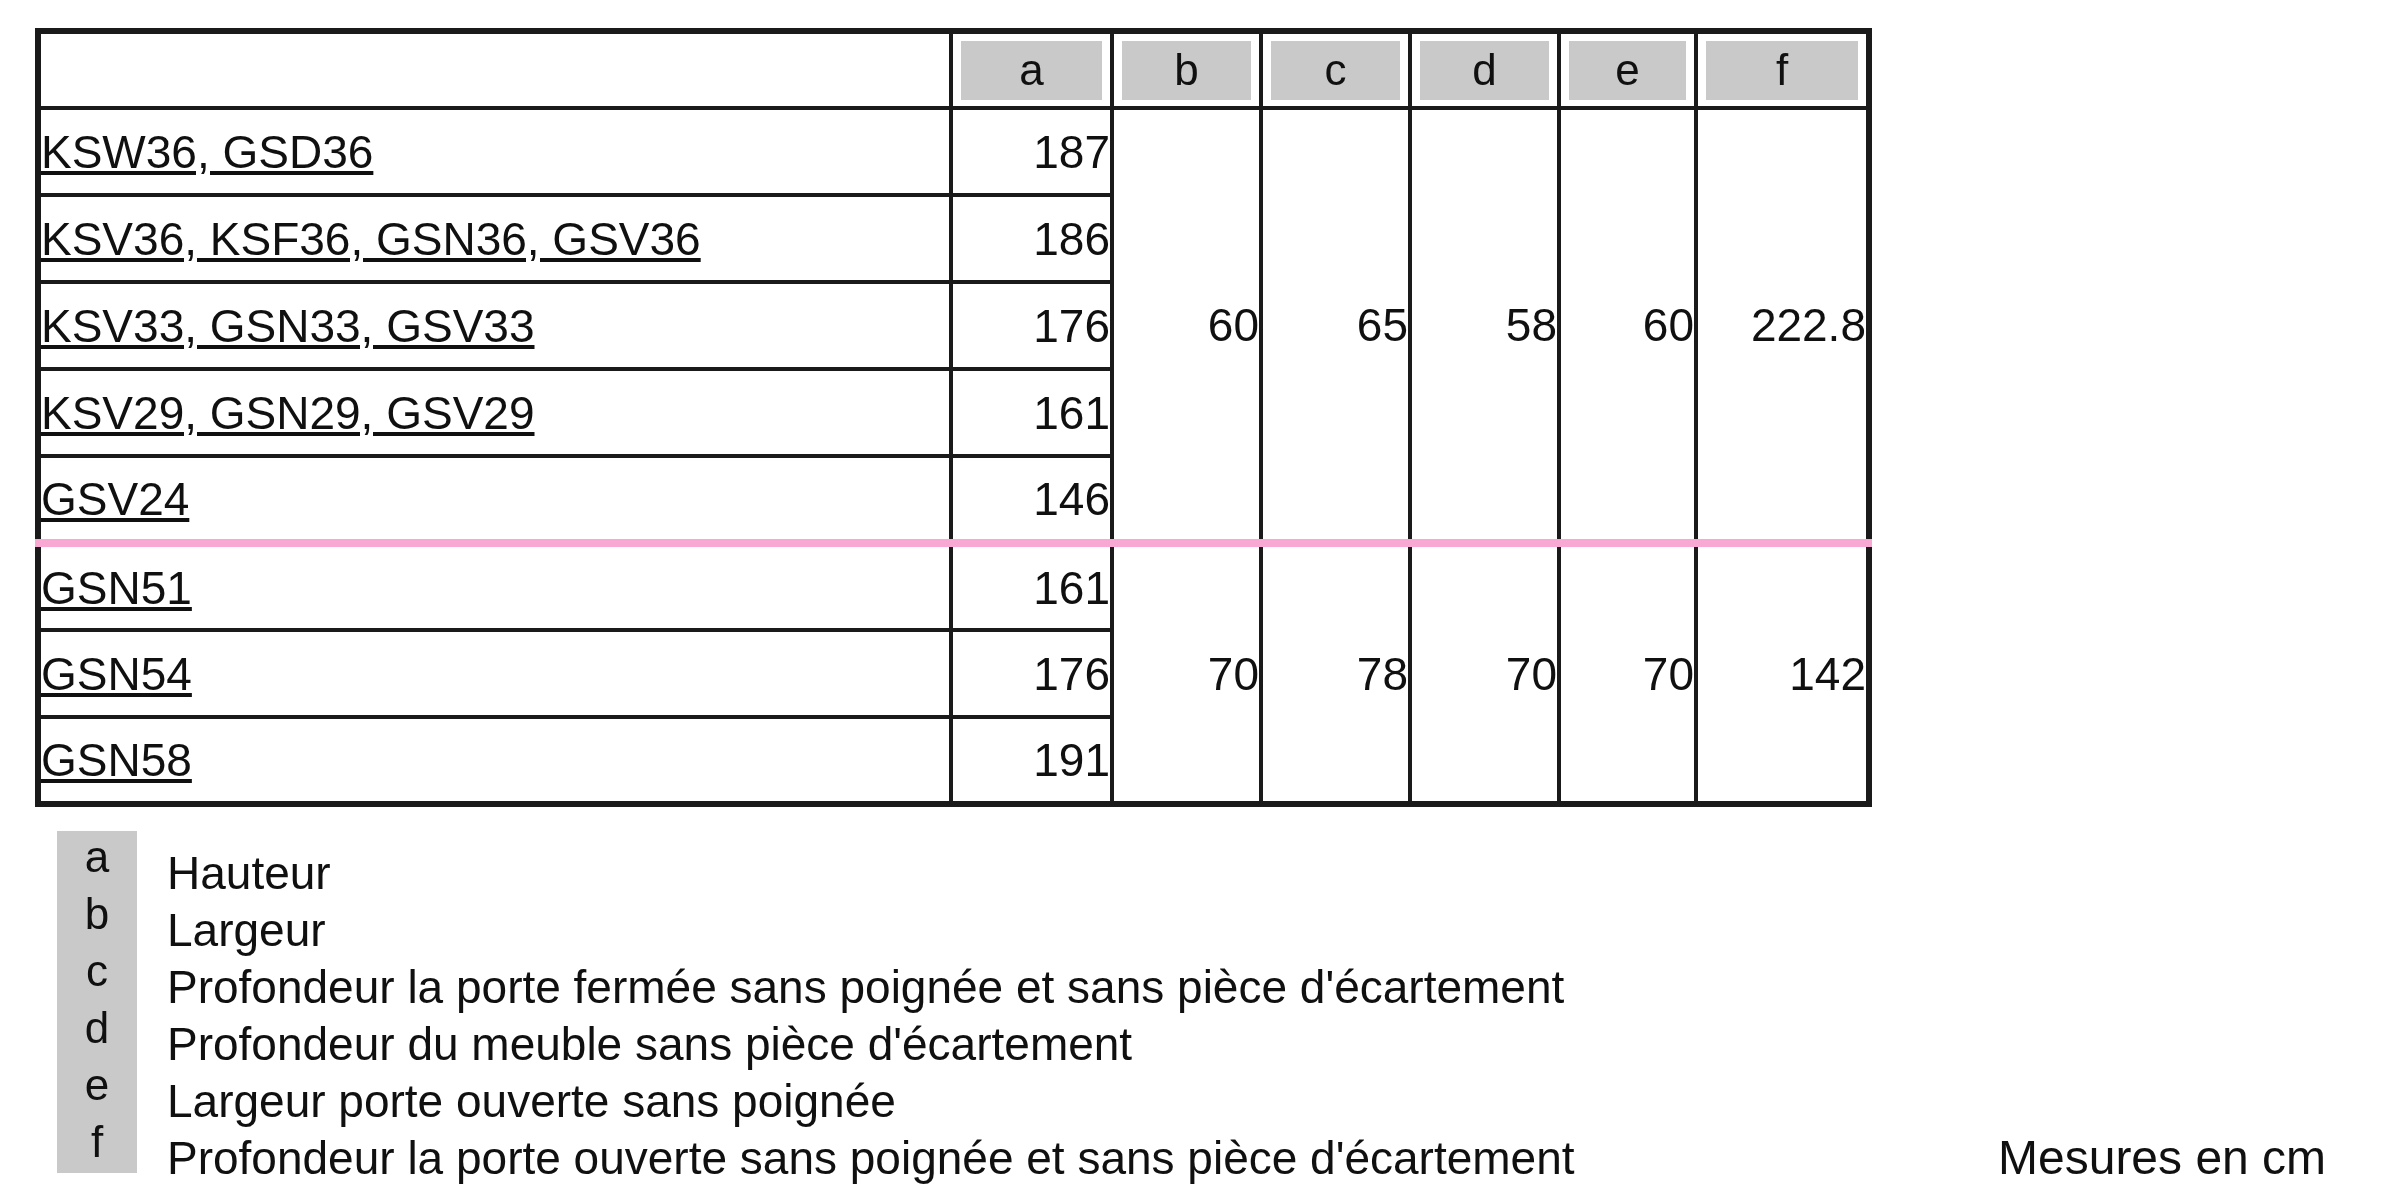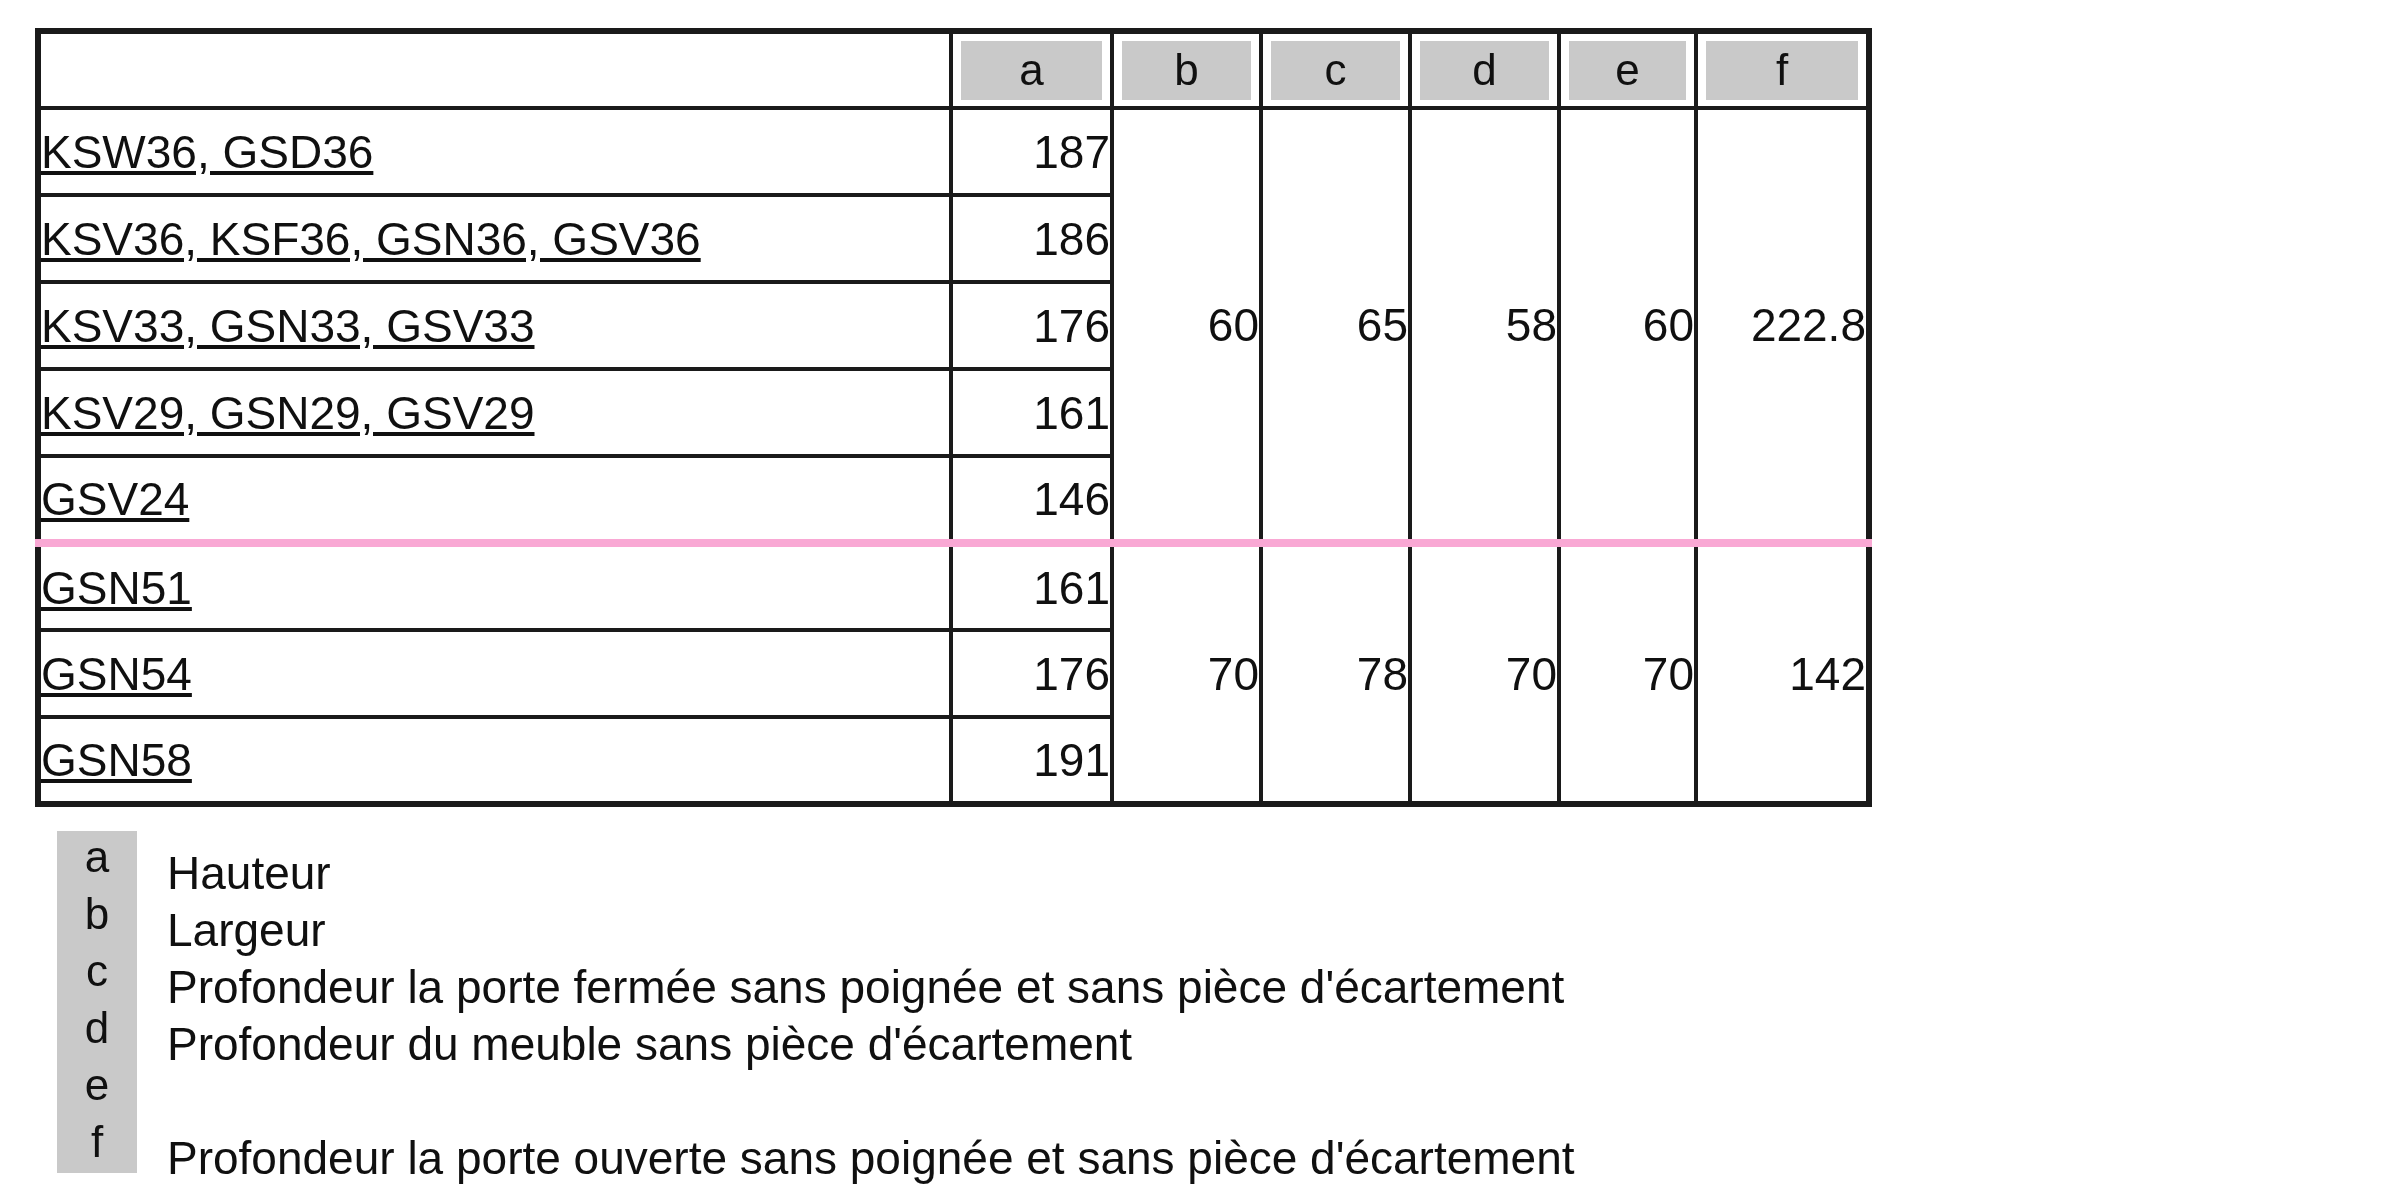--- a/index.html
+++ b/index.html
@@ -171,21 +171,23 @@
     <div class="legend-row">
       <span class="legend-key">c</span>
       <span class="legend-label">Profondeur la porte fermée sans poignée et sans pièce d'écartement</span>
     </div>
     <div class="legend-row">
       <span class="legend-key">d</span>
       <span class="legend-label">Profondeur du meuble sans pièce d'écartement</span>
     </div>
     <div class="legend-row">
       <span class="legend-key">e</span>
+      <span class="legend-label">Largeur porte ouverte sans poignée</span>
     </div>
     <div class="legend-row">
       <span class="legend-key">f</span>
       <span class="legend-label">Profondeur la porte ouverte sans poignée et sans pièce d'écartement</span>
     </div>
   </div>
 
+  <div class="footer-note">Mesures en cm</div>
 
 </div>
 
 </body></html>

